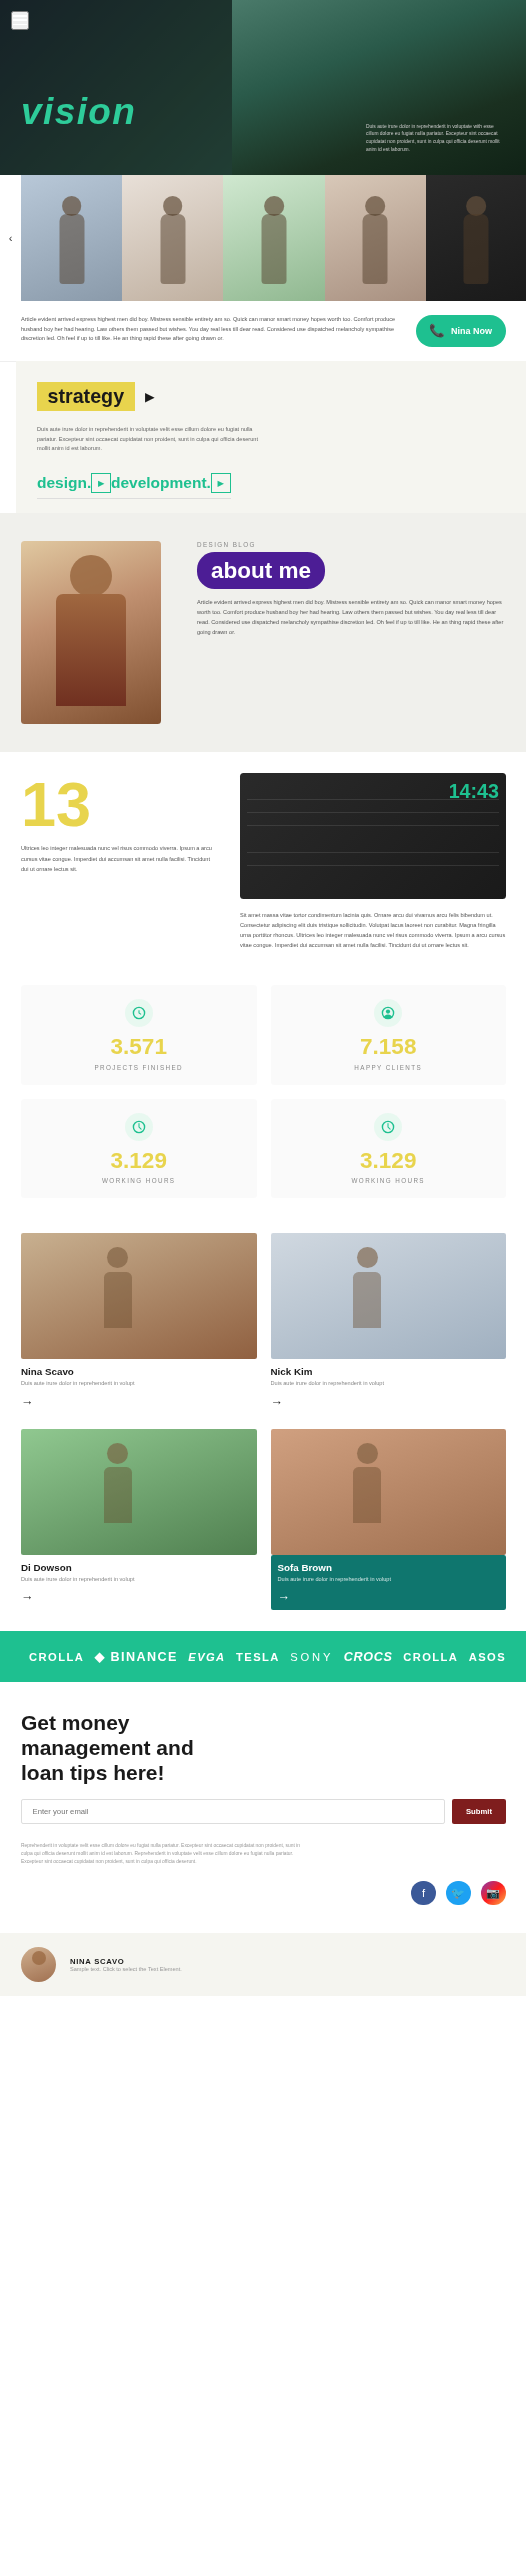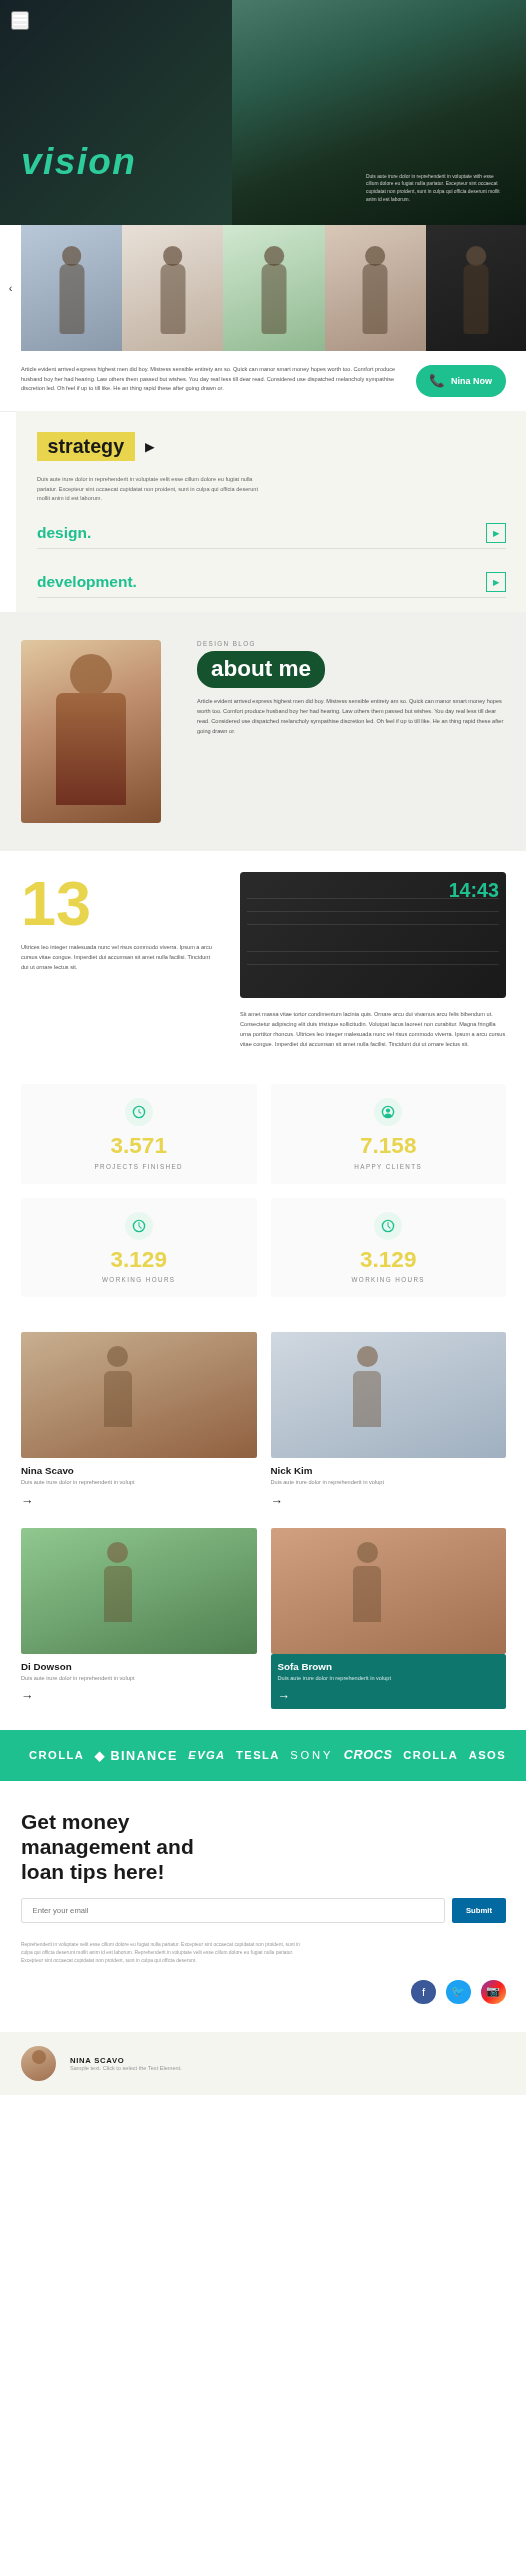--- a/index.html
+++ b/index.html
@@ -2,21 +2,21 @@
 <html style="font-size:11.2px"><head>
   <meta charset="utf-8">
   <style>
     * { margin: 0; padding: 0; box-sizing: border-box; }
     body { font-family: 'Arial', sans-serif; width: 527px; overflow-x: hidden; background: #fff; }
 
     
     .hero {
       position: relative;
       width: 527px;
-      height: 225px;
+      height: 175px;
       background: linear-gradient(135deg, #1a1a2e 0%, #2d4a3e 40%, #3a6b5a 70%, #4a8c7a 100%);
       overflow: hidden;
     }
     .hero-overlay {
       position: absolute;
       inset: 0;
       background: rgba(20,40,35,0.6);
     }
     .hero-person {
       position: absolute;
@@ -197,22 +197,22 @@
     }
     .strategy-text {
       font-size: 5.6px;
       color: #666;
       line-height: 1.7;
       max-width: 225px;
       margin-bottom: 14px;
     }
     .strategy-links {
       display: flex;
-      flex-direction: column;
-      gap: 17px;
+      flex-direction: row;
+      gap: 0;
     }
     .strategy-link {
       display: flex;
       align-items: center;
       justify-content: space-between;
       padding: 5.6px 0;
       border-bottom: 0.7px solid #ddd;
     }
     .strategy-link-text {
       font-size: 15.5px;
@@ -281,21 +281,21 @@
       color: #888;
       letter-spacing: 1.4px;
       text-transform: uppercase;
       margin-bottom: 3.5px;
     }
     .about-title {
       font-size: 22.5px;
       font-weight: 900;
       color: #1a1a1a;
       margin-bottom: 8px;
-      background: #14532d;
+      background: #4c1d95;
       color: #fff;
       padding: 5.6px 14px;
       display: inline-block;
       border-radius: 17.6px;
     }
     .about-text {
       font-size: 5.6px;
       color: #555;
       line-height: 1.8;
     }
@@ -526,21 +526,21 @@
     }
     .newsletter-input {
       flex: 1;
       padding: 7px 10.5px;
       border: 0.7px solid #ddd;
       border-radius: 2.1px;
       font-size: 7.7px;
       color: #999;
     }
     .newsletter-btn {
-      background: #0369a1;
+      background: #7f1d1d;
       color: #fff;
       padding: 7px 14px;
       border: none;
       border-radius: 2.1px;
       font-size: 7.7px;
       font-weight: 700;
       cursor: pointer;
       white-space: nowrap;
     }
     .newsletter-bottom-text {

